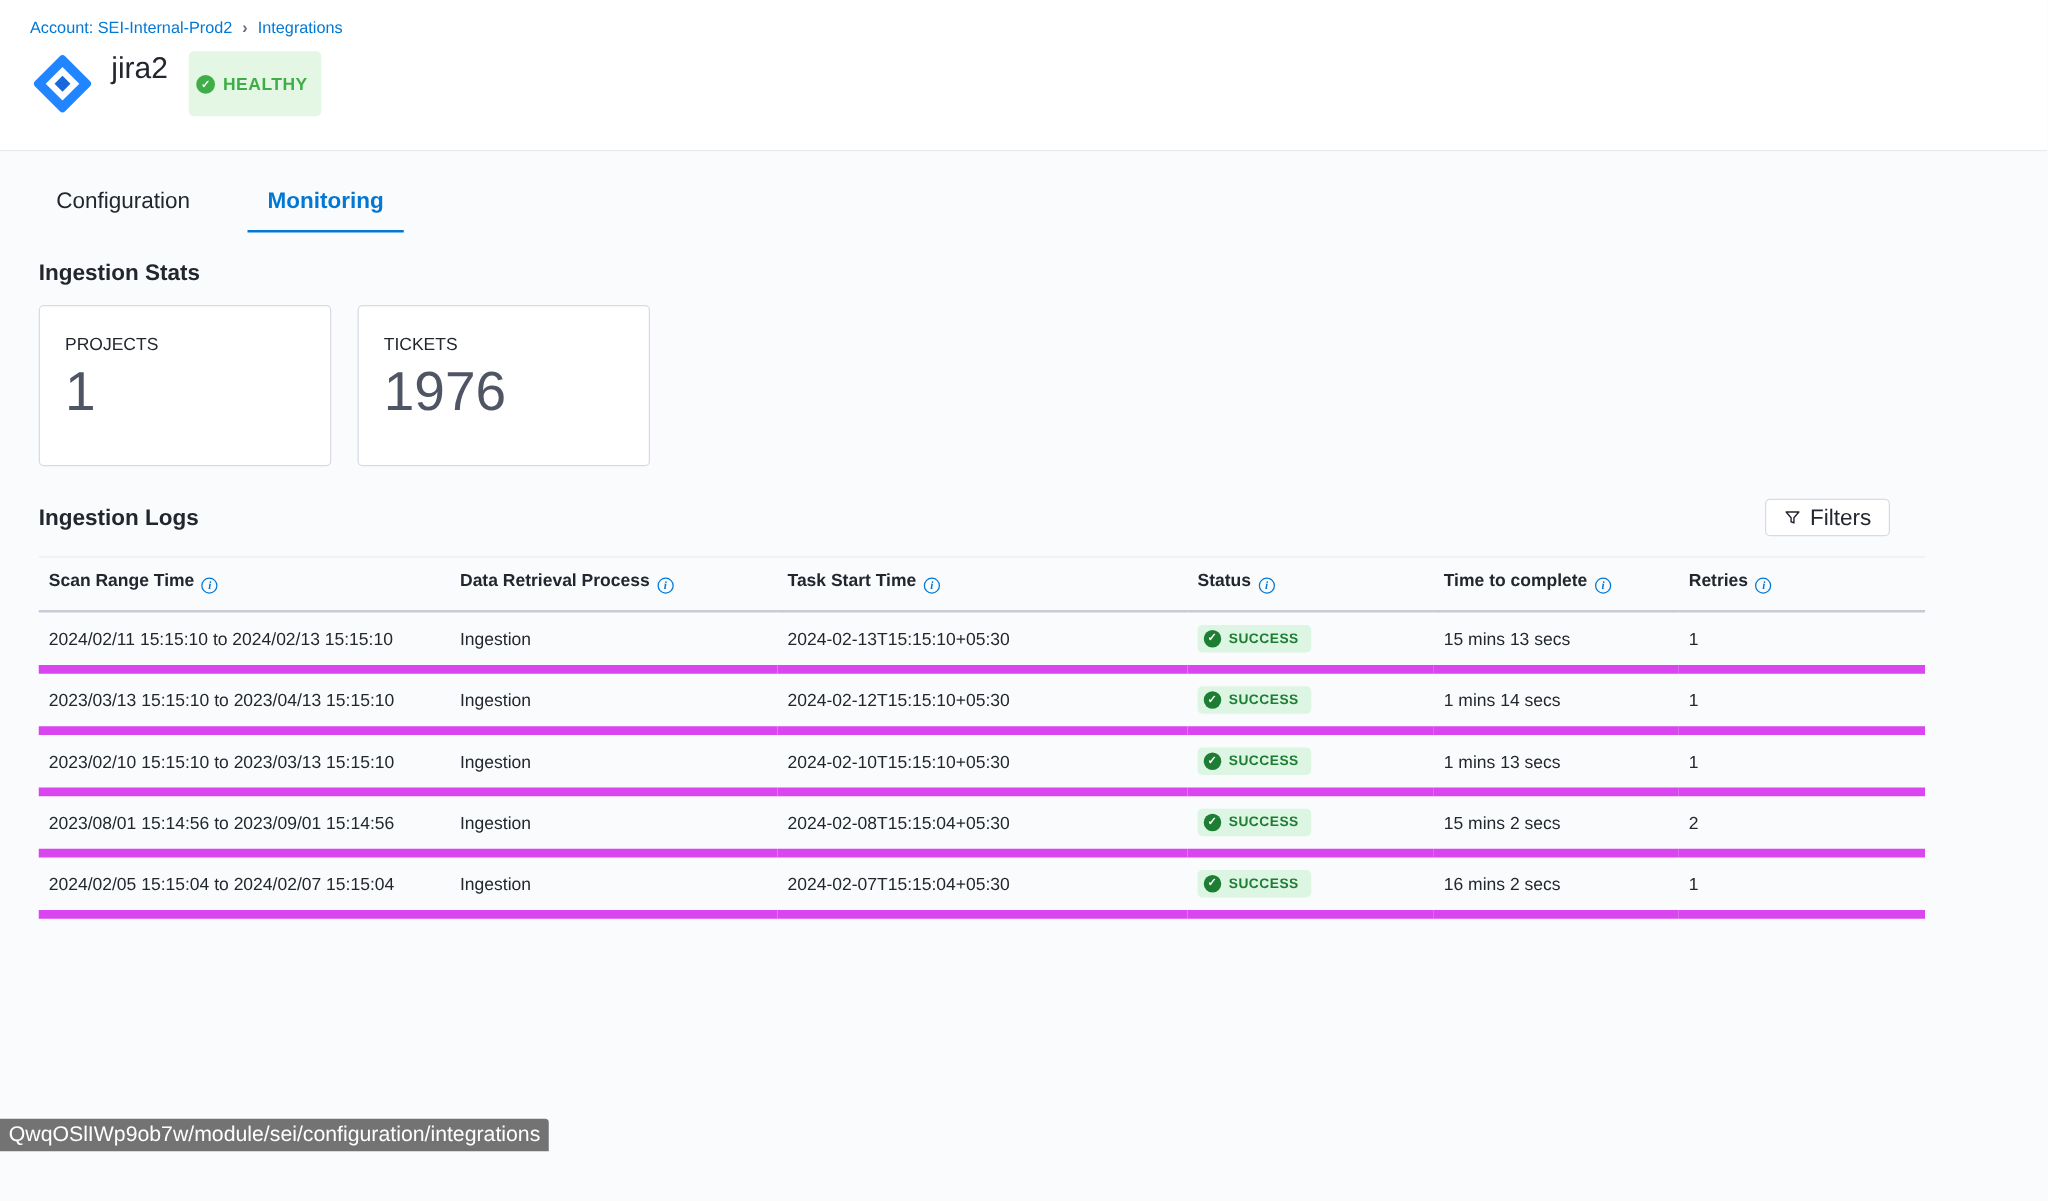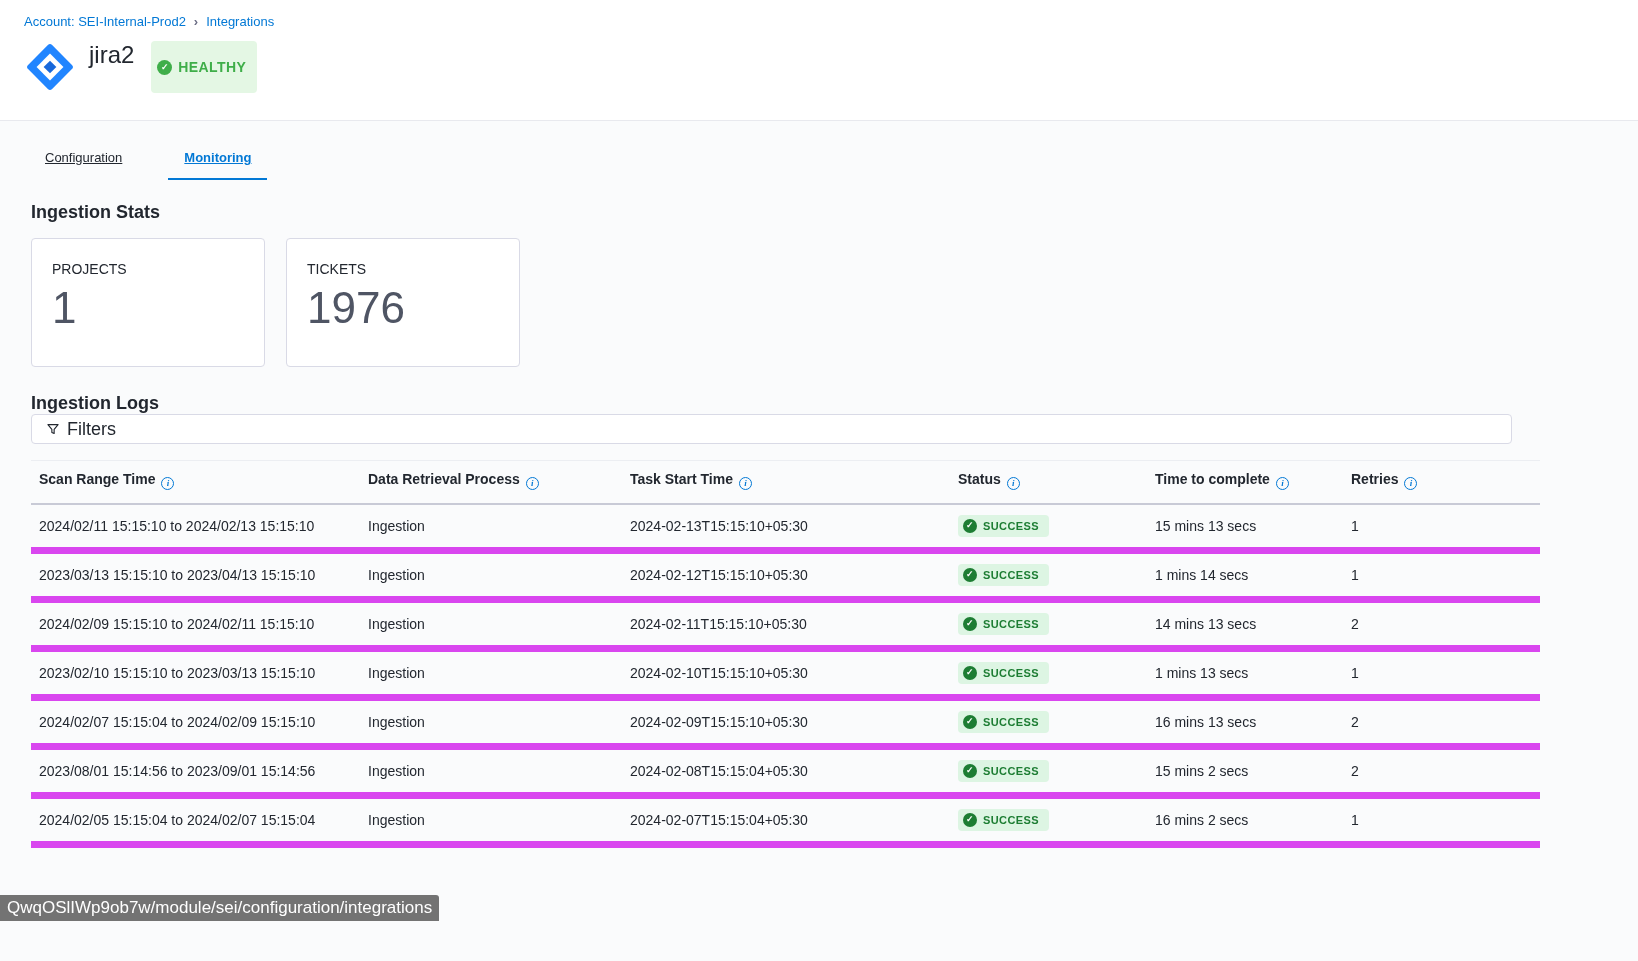--- a/index.html
+++ b/index.html
@@ -39,40 +39,40 @@
     display: inline-flex; align-items: center; justify-content: center;
     border-radius: 50%; color: #fff; flex: none;
   }
   .check-circle.light { width: 15px; height: 15px; background: #3fae49; }
   .check-circle.dark  { width: 14px; height: 14px; background: #1d7d33; }
   .check-circle .glyph { font-size: 9px; font-weight: 700; line-height: 1; }
 
   
   .tabbar { display: flex; gap: 30px; padding-left: 29px; margin-top: 19px; }
   .tab {
-    padding: 10px 16px 13px 16px; font-size: 13px; color: #22272f;
-    cursor: pointer; position: relative; text-decoration: underline;
+    padding: 10px 16px 13px 16px; font-size: 18px; color: #22272f;
+    cursor: pointer; position: relative;
   }
   .tab.active { color: #0278d5; font-weight: 700; border-bottom: 2px solid #0278d5; }
 
   
   .content { padding: 0 98px 0 31px; }
   .section-heading { font-size: 18px; font-weight: 700; color: #22272f; }
   .stats-heading { margin-top: 22px; }
 
   .cards { display: flex; gap: 21px; margin-top: 15px; }
   .stat-card {
     width: 234px; height: 129px; background: #ffffff;
     border: 1px solid #d9dae6; border-radius: 4px;
     padding: 22px 20px;
   }
   .card-label { font-size: 14px; color: #22272f; }
   .card-value { font-size: 44px; font-weight: 400; color: #4f5564; margin-top: 9px; line-height: 1; }
 
-  .logs-header { display: flex; justify-content: space-between; margin-top: 26px; flex-direction: column; }
+  .logs-header { display: flex; align-items: center; justify-content: space-between; margin-top: 26px; }
   .filters-btn {
     display: inline-flex; align-items: center; gap: 7px;
     background: #ffffff; border: 1px solid #d9dae6; border-radius: 4px;
     height: 30px; padding: 0 14px; font-size: 18px; color: #22272f;
     font-family: "Liberation Sans", sans-serif; cursor: pointer; margin-right: 28px;
   }
 
   
   table.logs-table { width: 100%; border-collapse: collapse; margin-top: 16px; }
   .logs-table thead th {
@@ -217,63 +217,33 @@
             <span class="check-circle dark">
                 <span class="glyph">✓</span>
               </span>
             <span>SUCCESS</span>
           </span>
         </td>
         <td>1 mins 14 secs</td>
         <td>1</td>
       </tr>
       <tr>
-        <td>2024/02/09 15:15:10 to 2024/02/11 15:15:10</td>
-        <td>Ingestion</td>
-        <td>2024-02-11T15:15:10+05:30</td>
-        <td>
-          <span class="success-badge">
-            <span class="check-circle dark">
-                <span class="glyph">✓</span>
-              </span>
-            <span>SUCCESS</span>
-          </span>
-        </td>
-        <td>14 mins 13 secs</td>
-        <td>2</td>
-      </tr>
-      <tr>
         <td>2023/02/10 15:15:10 to 2023/03/13 15:15:10</td>
         <td>Ingestion</td>
         <td>2024-02-10T15:15:10+05:30</td>
         <td>
           <span class="success-badge">
             <span class="check-circle dark">
                 <span class="glyph">✓</span>
               </span>
             <span>SUCCESS</span>
           </span>
         </td>
         <td>1 mins 13 secs</td>
         <td>1</td>
-      </tr>
-      <tr>
-        <td>2024/02/07 15:15:04 to 2024/02/09 15:15:10</td>
-        <td>Ingestion</td>
-        <td>2024-02-09T15:15:10+05:30</td>
-        <td>
-          <span class="success-badge">
-            <span class="check-circle dark">
-                <span class="glyph">✓</span>
-              </span>
-            <span>SUCCESS</span>
-          </span>
-        </td>
-        <td>16 mins 13 secs</td>
-        <td>2</td>
       </tr>
       <tr>
         <td>2023/08/01 15:14:56 to 2023/09/01 15:14:56</td>
         <td>Ingestion</td>
         <td>2024-02-08T15:15:04+05:30</td>
         <td>
           <span class="success-badge">
             <span class="check-circle dark">
                 <span class="glyph">✓</span>
               </span>

